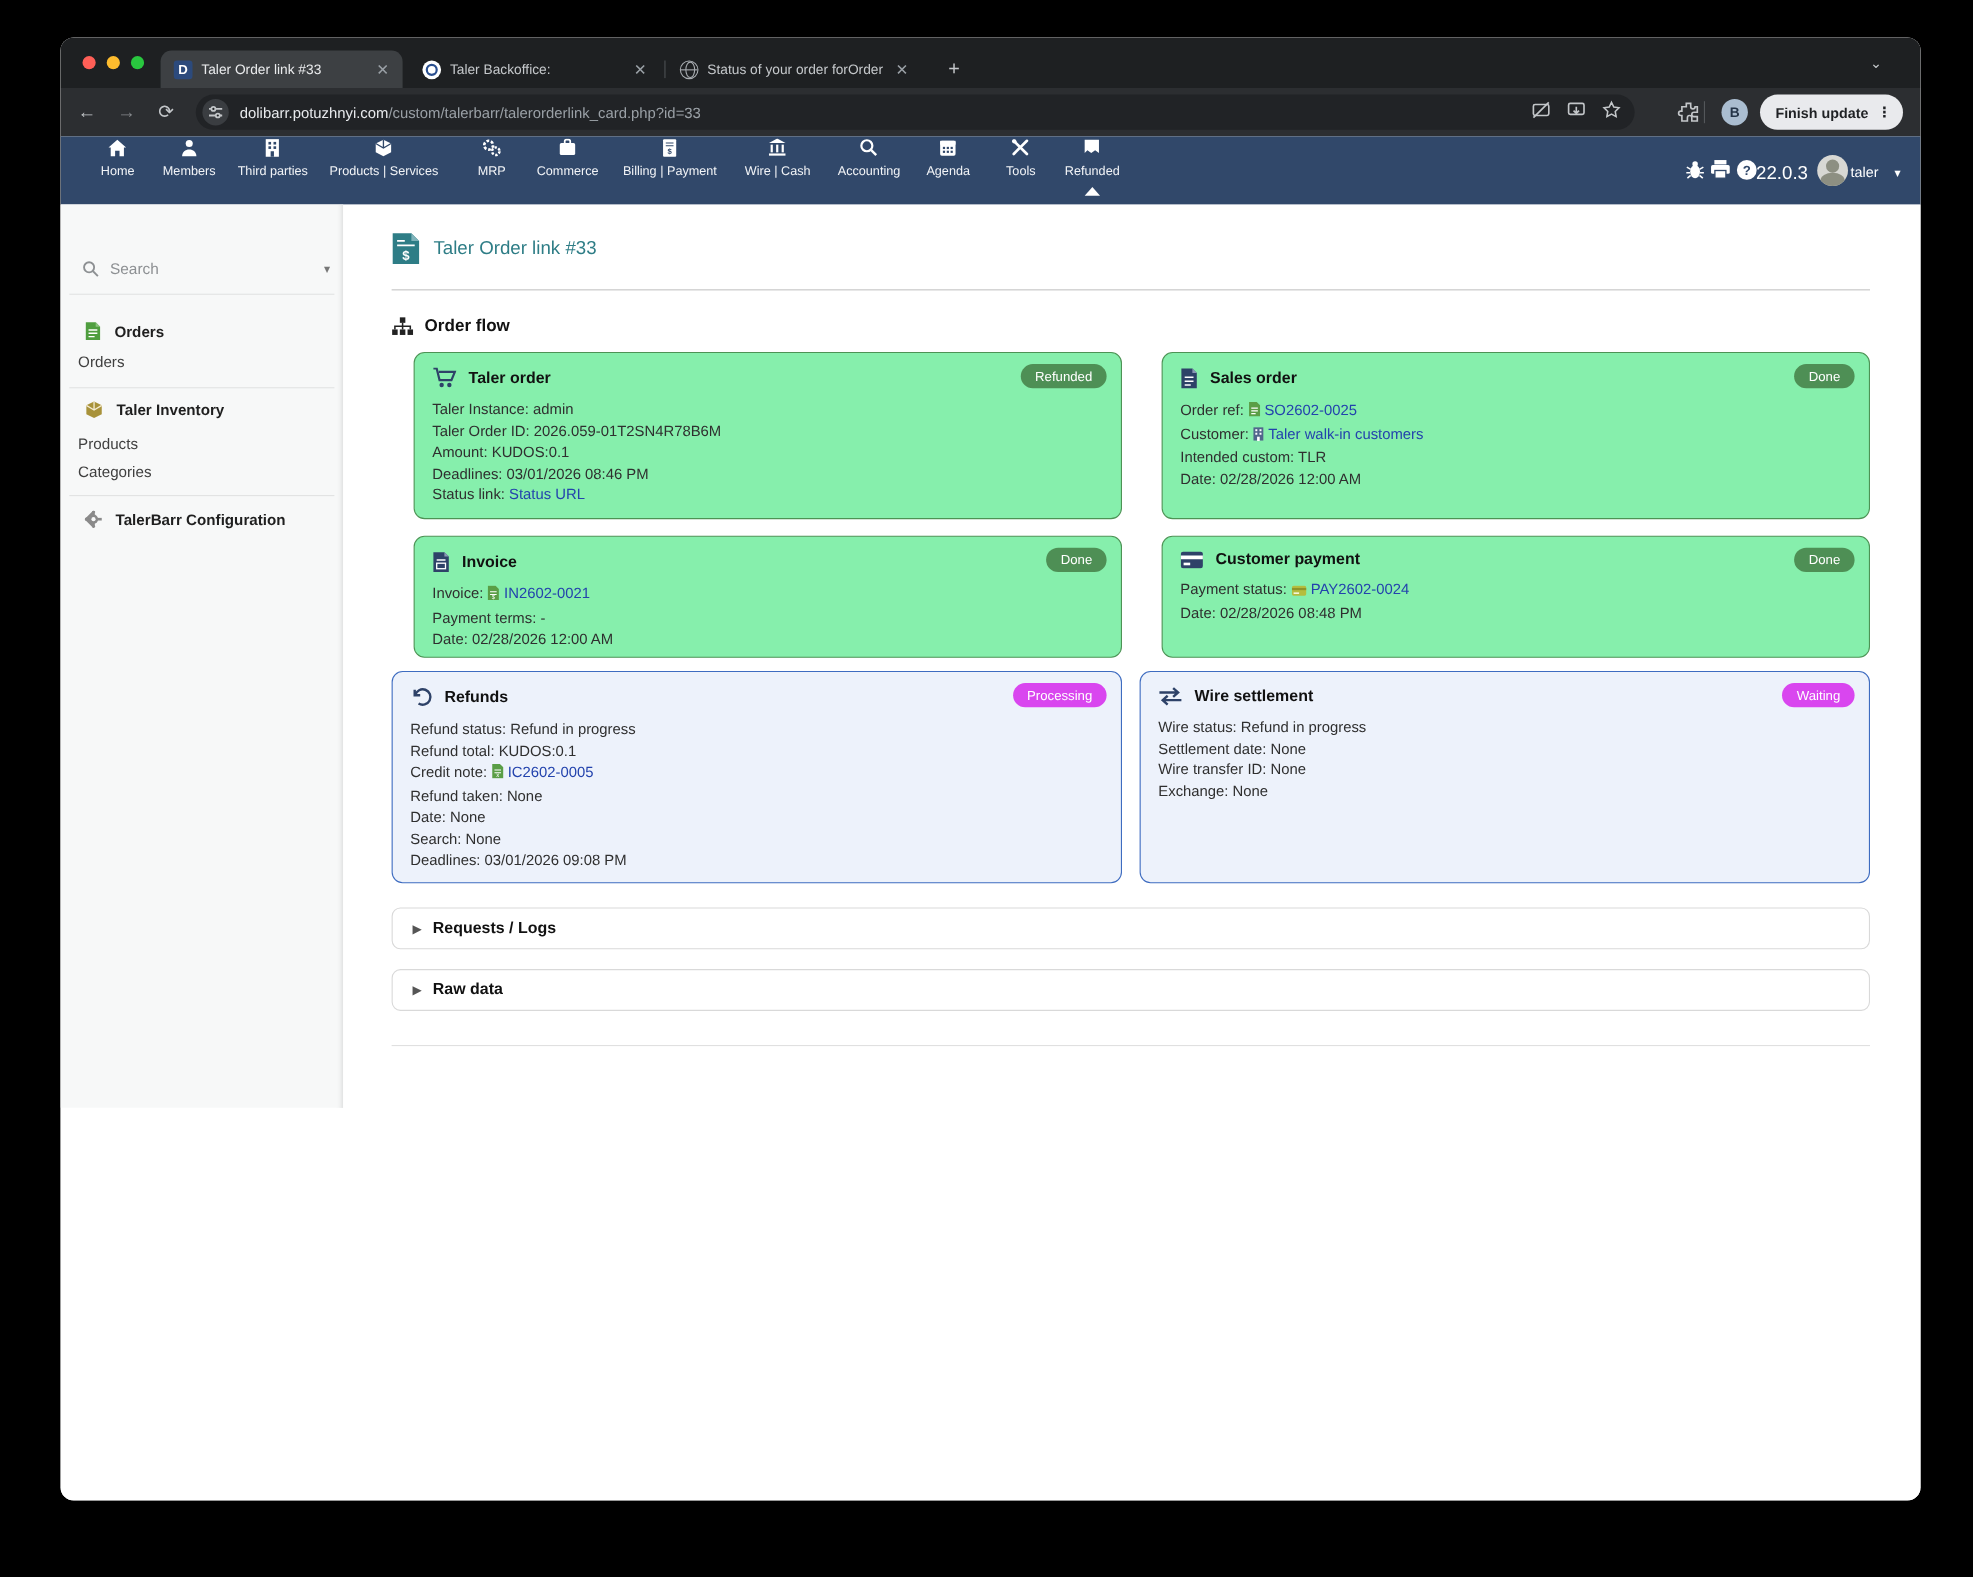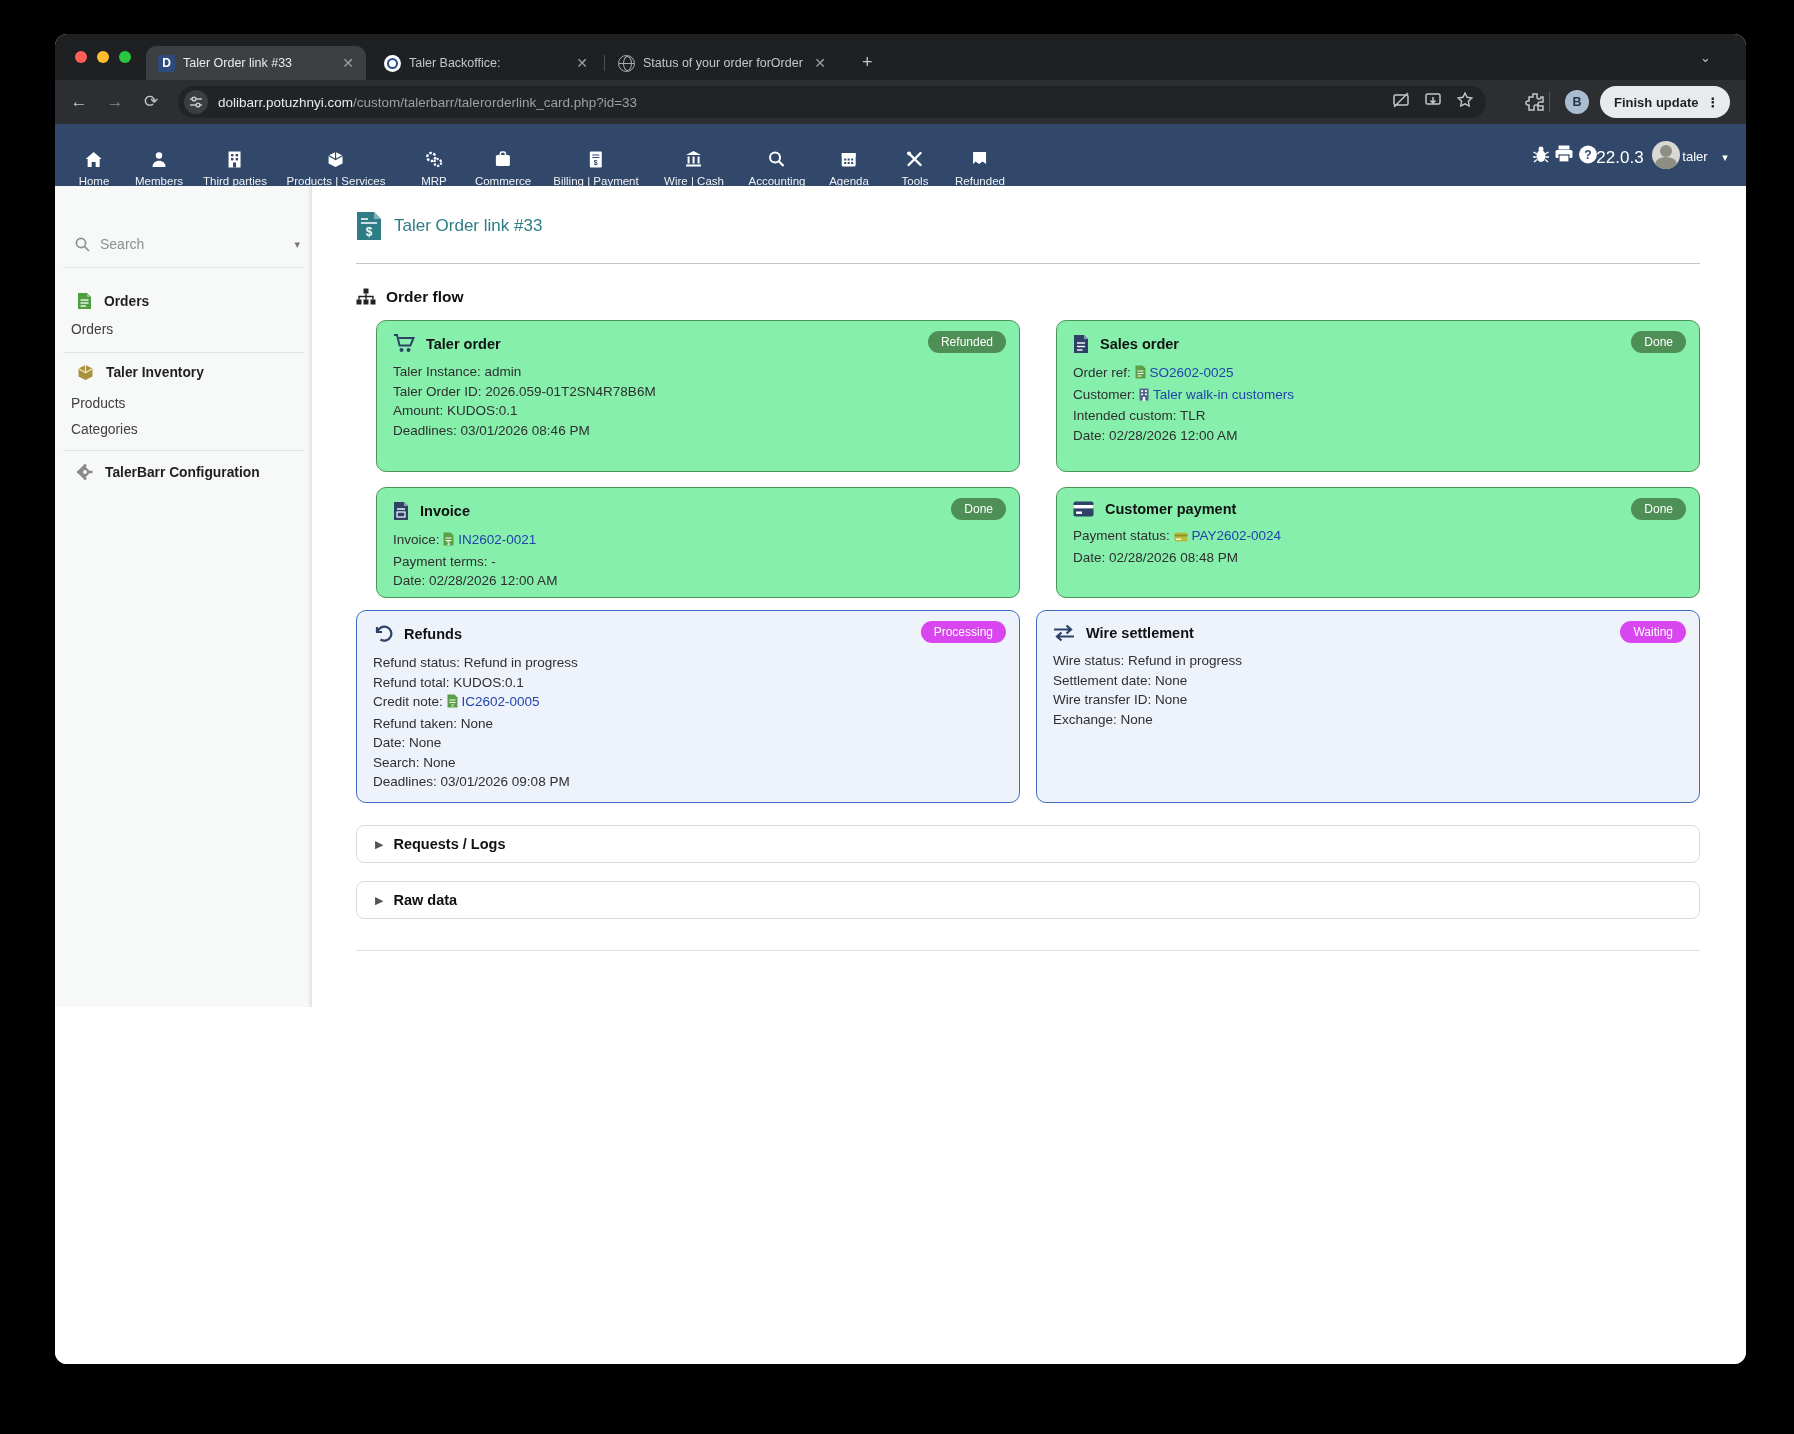--- a/index.html
+++ b/index.html
@@ -39,21 +39,21 @@
   .box-icons { position:absolute; right:10px; top:4px; display:flex; gap:10px; }
   .tool-ic { width:22px; height:22px; color:#c3c6c9; text-align:center; }
   .puzzle { position:absolute; left:1469px; top:11px; }
   .tbsep { position:absolute; left:1494px; top:12px; width:1px; height:20px; background:#54575a; }
   .chrome-avatar { position:absolute; left:1510px; top:10px; width:24px; height:24px; border-radius:50%; background:#aabdd0; color:#243447; font-weight:bold; font-size:12.5px; text-align:center; line-height:24px; }
   .update-pill { position:absolute; left:1545px; top:6px; height:32px; border-radius:16px; background:#e9eaed; color:#1f2124; font-size:13px; font-weight:bold; display:flex; align-items:center; padding:0 10px 0 14px; }
   .update-pill .dots { margin-left:8px; font-weight:bold; letter-spacing:0; font-size:13px; }
 
   
   .appnav { position:absolute; top:90px; left:0; right:0; height:62px; background:#31486a; }
-  .nav-item { position:absolute; top:25px; transform:translateX(-50%); text-align:right; color:#fff; }
+  .nav-item { position:absolute; top:0; transform:translateX(-50%); text-align:right; color:#fff;margin-left:13px; }
   .nav-item .nico { height:20px; display:flex; justify-content:center; align-items:center; }
   .nav-item .nlabel { font-size:11.5px; margin-top:6px; white-space:nowrap; color:#f2f4f7; }
   .nav-item.active::after { content:""; position:absolute; left:50%; margin-left:-7px; top:46px; border-left:7px solid transparent; border-right:7px solid transparent; border-bottom:8px solid #fff; }
   .nav-right { position:absolute; transform:translateX(-50%); top:21px; color:#fff; }
   .nav-ver { font-size:17px; top:24px; }
   .user-avatar { width:28px; height:28px; border-radius:50%; background:#d8d8d4; overflow:hidden; position:relative; top:17px; }
   .user-avatar::before { content:""; position:absolute; left:8px; top:4px; width:12px; height:12px; border-radius:50%; background:#8d8f82; }
   .user-avatar::after { content:""; position:absolute; left:3px; top:16px; width:22px; height:14px; border-radius:50% 50% 0 0; background:#8d8f82; }
   .nav-user { font-size:13px; top:25px; }
   .nav-caret { font-size:11px; top:27px; }
@@ -451,20 +451,23 @@
                   <circle cx="15.5" cy="16" r="2" fill="#2e4268"></circle>
                 </svg>
             </span>
             <span class="ctitle">Taler order</span>
           </div>
           <span class="badge green">Refunded</span>
           <div class="line">Taler Instance: admin</div>
           <div class="line">Taler Order ID: 2026.059-01T2SN4R78B6M</div>
           <div class="line">Amount: KUDOS:0.1</div>
           <div class="line">Deadlines: 03/01/2026 08:46 PM</div>
+          <div class="line">
+            <span>Status link: </span><a href="#">Status URL</a>
+          </div>
         </div>
 
         <div class="card green r1">
           <div class="card-head">
             <span class="cico">
               <svg width="16" height="20" viewBox="0 0 16 20">
                   <path d="M1 1h10l4 4v14H1z" fill="#2e4268"></path>
                   <path d="M11 1l4 4h-4z" fill="#8b99b5"></path>
                   <g stroke="#fff" stroke-width="1.4">
                     <line x1="4" y1="9" x2="12" y2="9"></line>

